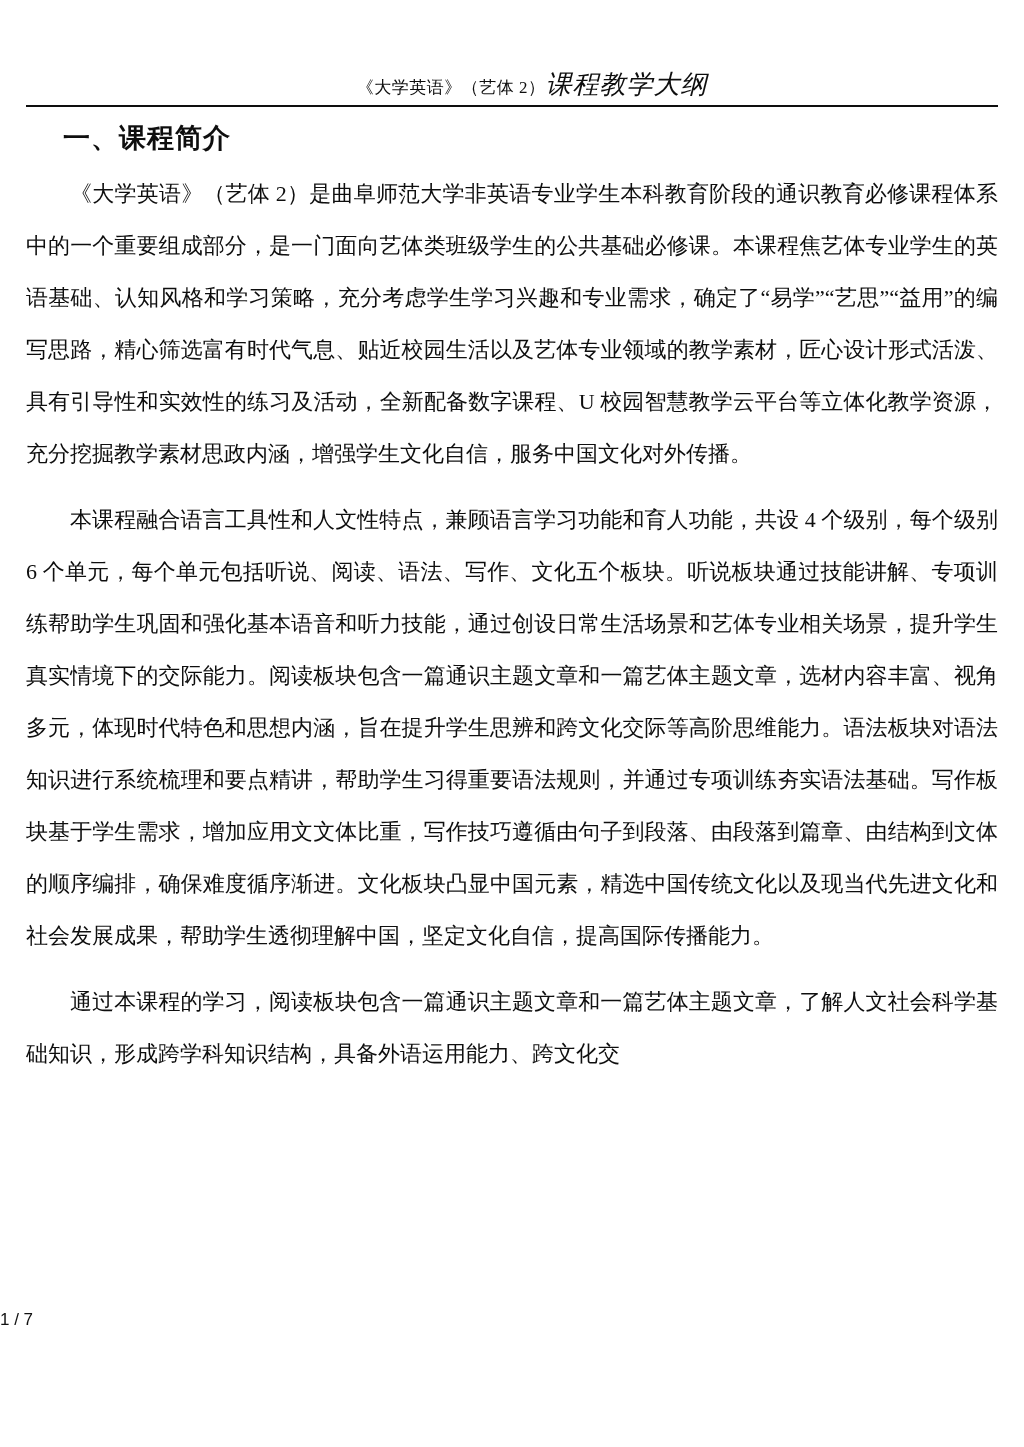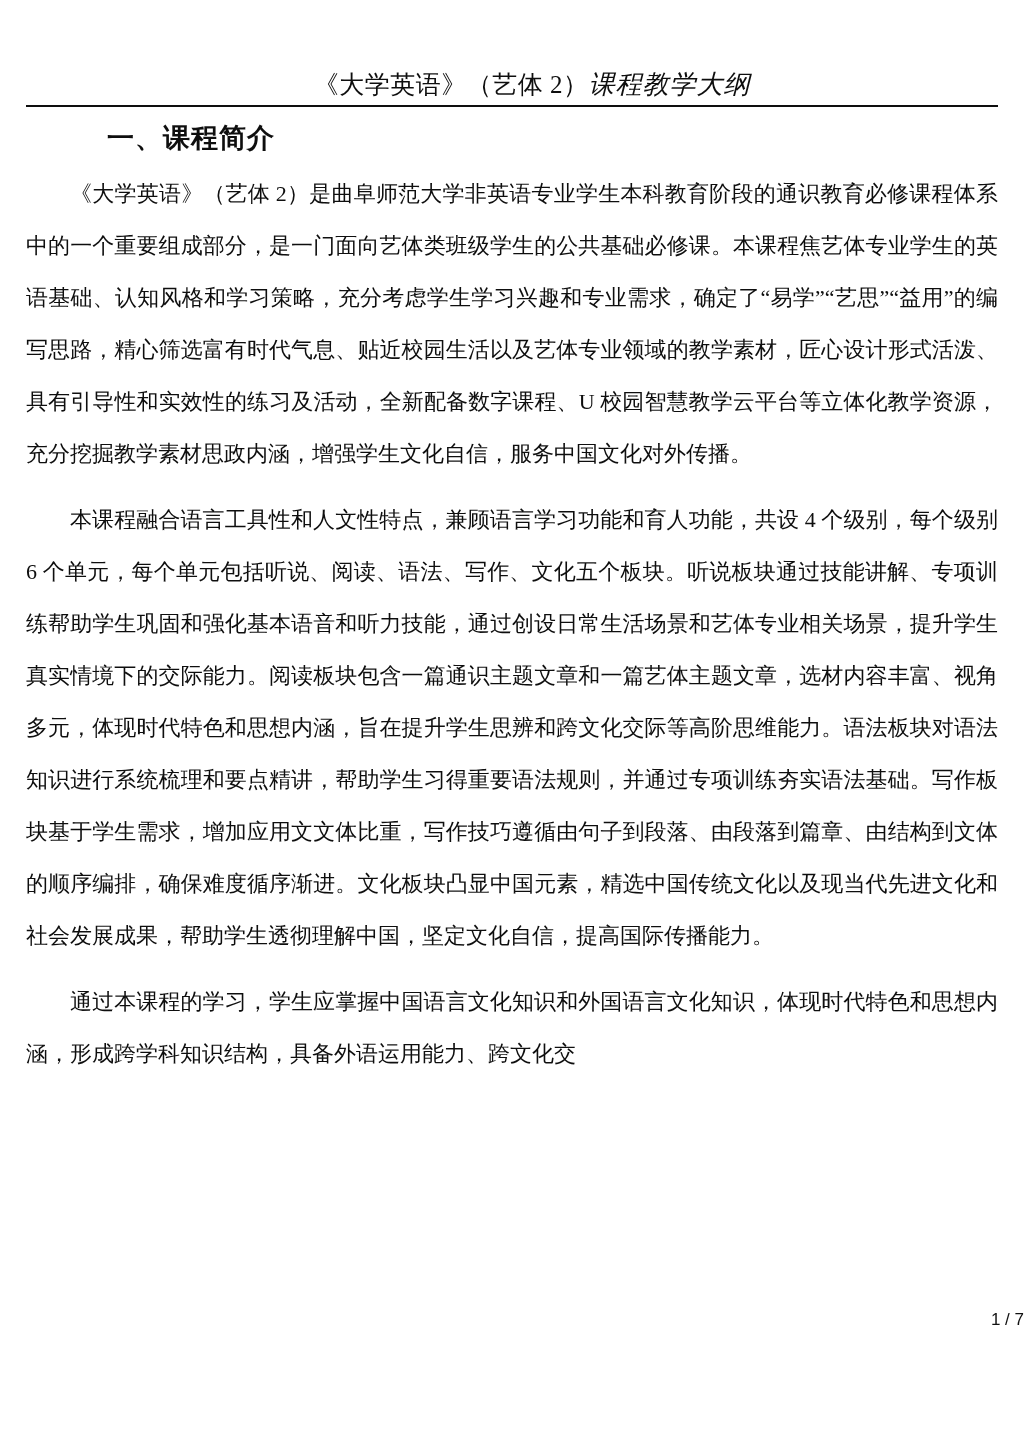--- a/index.html
+++ b/index.html
@@ -20,70 +20,70 @@
     overflow: hidden;
   }
   .doc-header {
     text-align: center;
     border-bottom: 2px solid #0e0e0e;
     padding-bottom: 5px;
     line-height: 1.15;
     white-space: nowrap;
   }
   .doc-header .title-book {
-    font-size: 25px;
+    font-size: 17px;
     letter-spacing: 0.5px;
     margin-left: 40px;
   }
   .doc-header .title-main {
     font-size: 26px;
     letter-spacing: 1px;
     font-style: italic;
   }
   .section-heading {
     font-family: "Liberation Sans", sans-serif;
     font-weight: bold;
     font-size: 27px;
-    margin: 13px 0 0 81px;
+    margin: 13px 0 0 37px;
     letter-spacing: 1px;
   }
   .body-text {
     margin-top: 12px;
   }
   .body-text p {
     font-size: 22px;
     line-height: 52px;
     text-align: justify;
     text-indent: 2em;
     margin: 0 0 14px 0;
     letter-spacing: 0;
   }
   .page-number {
     position: absolute;
     top: 1310px;
     left: 0;
     width: 100%;
-    text-align: right;
+    text-align: left;
     font-family: "Liberation Sans", sans-serif;
     font-size: 17px;
     color: #111111;
   }
 </style>
 </head>
 <body>
 
 <div class="page">
 
   <div class="doc-header">
     <span class="title-book">《大学英语》（艺体 2）</span><span class="title-main">课程教学大纲</span>
   </div>
 
   <div class="section-heading">一、课程简介</div>
 
   <div class="body-text">
     <p>《大学英语》（艺体 2）是曲阜师范大学非英语专业学生本科教育阶段的通识教育必修课程体系中的一个重要组成部分，是一门面向艺体类班级学生的公共基础必修课。本课程焦艺体专业学生的英语基础、认知风格和学习策略，充分考虑学生学习兴趣和专业需求，确定了“易学”“艺思”“益用”的编写思路，精心筛选富有时代气息、贴近校园生活以及艺体专业领域的教学素材，匠心设计形式活泼、具有引导性和实效性的练习及活动，全新配备数字课程、U 校园智慧教学云平台等立体化教学资源，充分挖掘教学素材思政内涵，增强学生文化自信，服务中国文化对外传播。</p>
     <p>本课程融合语言工具性和人文性特点，兼顾语言学习功能和育人功能，共设 4 个级别，每个级别 6 个单元，每个单元包括听说、阅读、语法、写作、文化五个板块。听说板块通过技能讲解、专项训练帮助学生巩固和强化基本语音和听力技能，通过创设日常生活场景和艺体专业相关场景，提升学生真实情境下的交际能力。阅读板块包含一篇通识主题文章和一篇艺体主题文章，选材内容丰富、视角多元，体现时代特色和思想内涵，旨在提升学生思辨和跨文化交际等高阶思维能力。语法板块对语法知识进行系统梳理和要点精讲，帮助学生习得重要语法规则，并通过专项训练夯实语法基础。写作板块基于学生需求，增加应用文文体比重，写作技巧遵循由句子到段落、由段落到篇章、由结构到文体的顺序编排，确保难度循序渐进。文化板块凸显中国元素，精选中国传统文化以及现当代先进文化和社会发展成果，帮助学生透彻理解中国，坚定文化自信，提高国际传播能力。</p>
-    <p>通过本课程的学习，学生应掌握中国语言文化知识和外国语言文化知识，体现时代特色和思想内涵，形成跨学科知识结构，具备外语运用能力、跨文化交</p>
+    <p>通过本课程的学习，阅读板块包含一篇通识主题文章和一篇艺体主题文章，了解人文社会科学基础知识，形成跨学科知识结构，具备外语运用能力、跨文化交</p>
   </div>
 
   <div class="page-number">1 / 7</div>
 
 </div>
 
 </body></html>

